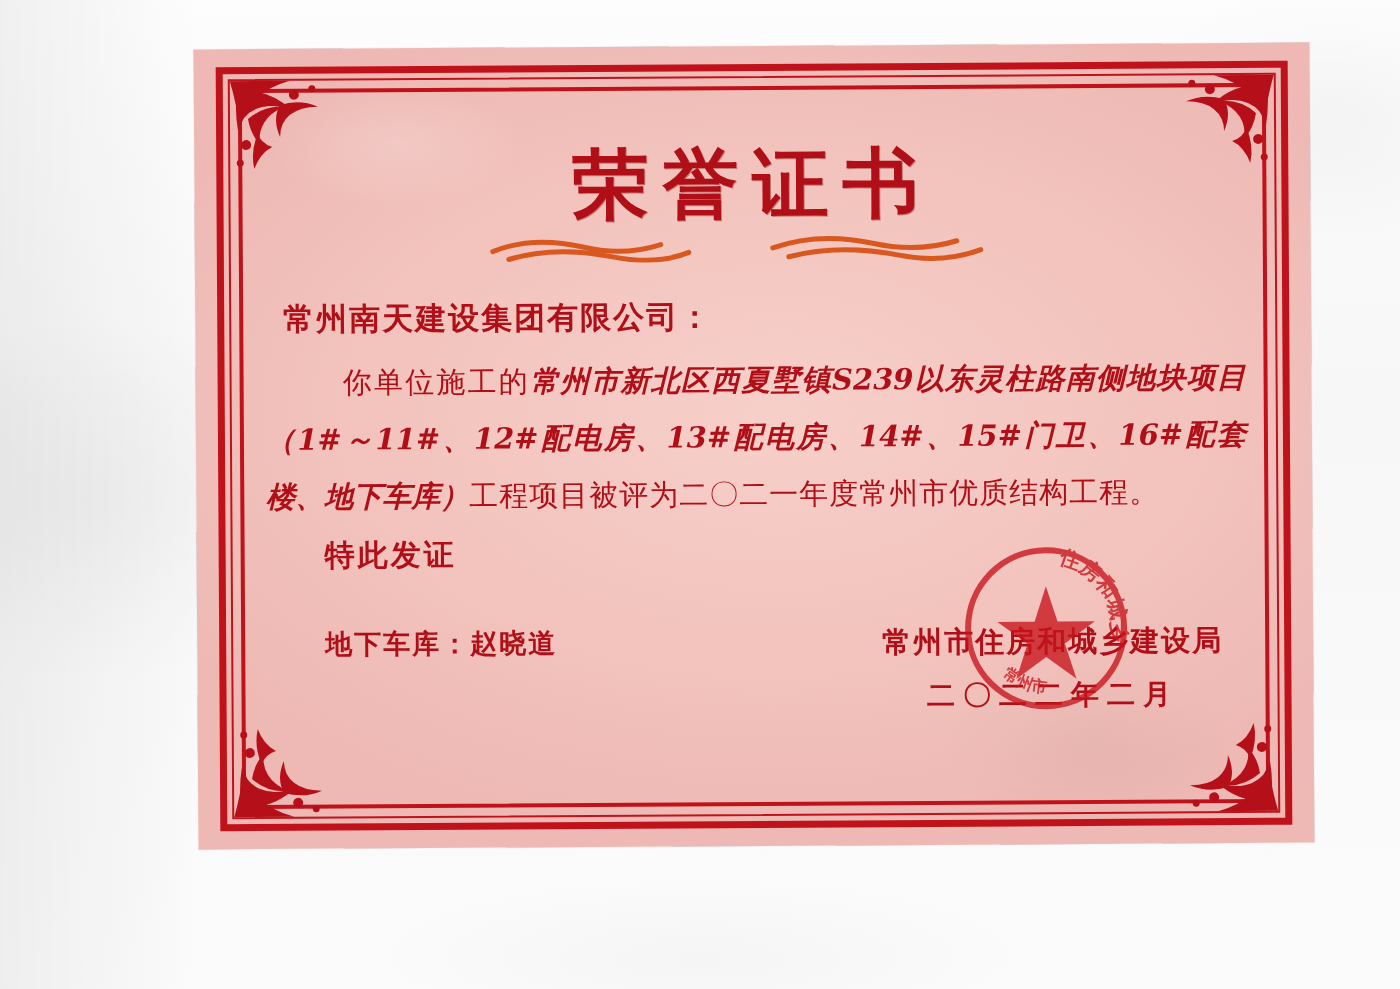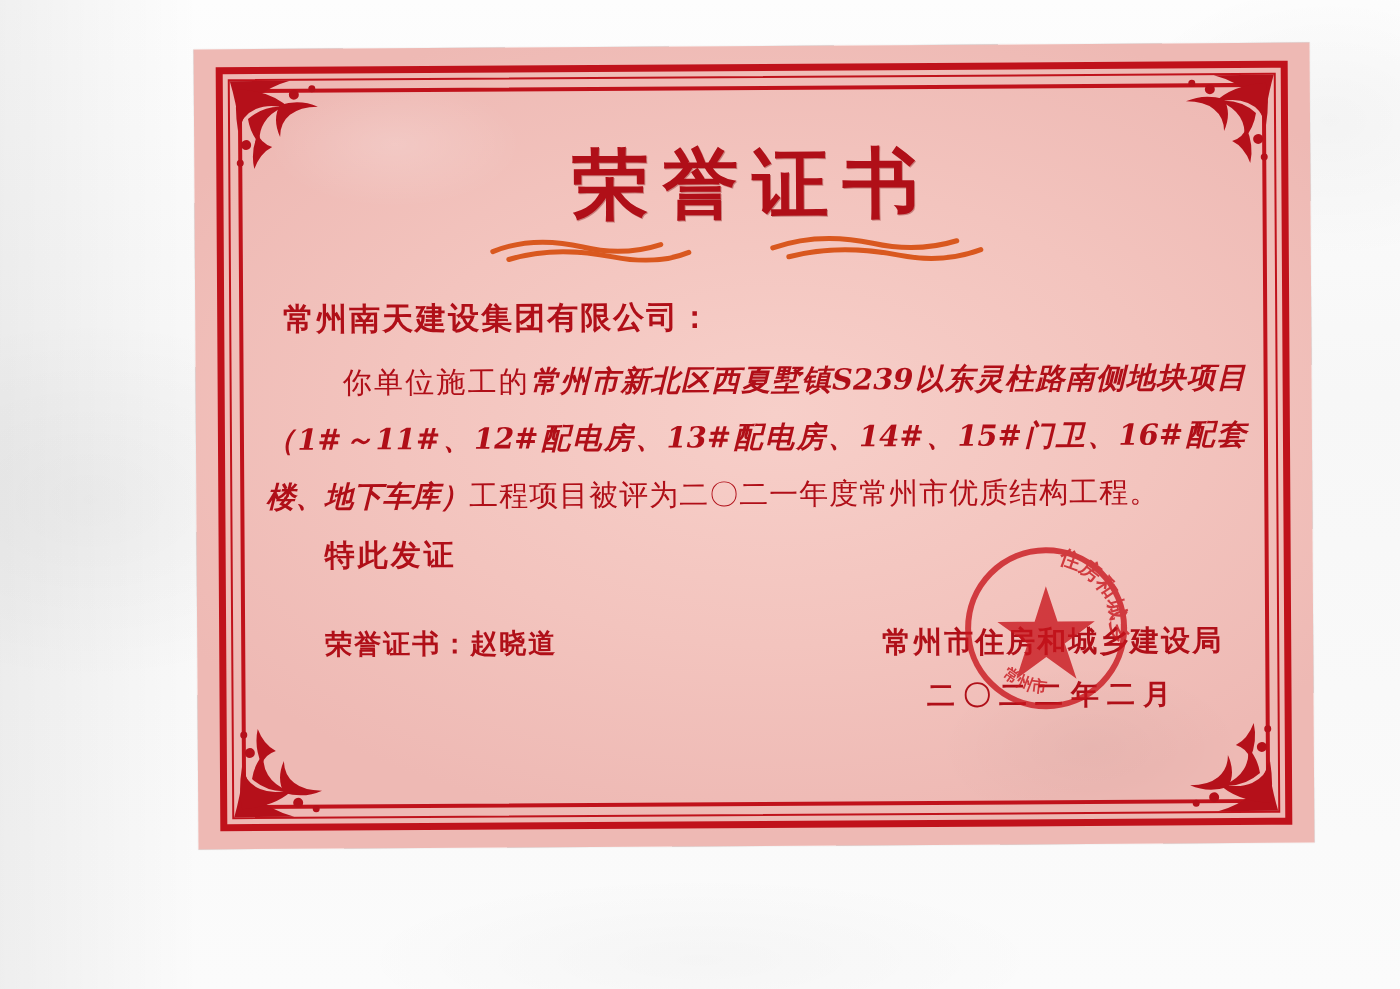--- a/index.html
+++ b/index.html
@@ -273,21 +273,21 @@
       <div class="salutation">常州南天建设集团有限公司：</div>
 
       <div class="body-text">
         <span class="indent"></span><span>你单位施工的</span><span class="hand">常州市新北区西夏墅镇S239以东灵柱路南侧地块项目（1#～11#、12#配电房、13#配电房、14#、15#门卫、16#配套楼、地下车库）</span><span>工程项目被评为</span><span>二〇二一年度常州市优质结构工程。</span>
       </div>
 
       <div class="hereby">特此发证</div>
 
       <div class="signature-row">
         <div class="manager">
-          <span>荣誉证书：</span><span>赵晓道</span>
+          <span>地下车库：</span><span>赵晓道</span>
         </div>
 
         <div class="issuer">
           <div class="seal">
             <svg viewBox="0 0 172 172" aria-hidden="true">
               <circle cx="86" cy="86" r="78" fill="none" stroke="#c8151c" stroke-width="6"></circle>
               <path d="M86 44 l11.5 35.4 h37.2 l-30.1 21.9 11.5 35.4 -30.1-21.9 -30.1 21.9 11.5-35.4 -30.1-21.9 h37.2 z" fill="#c8151c"></path>
               <path id="sealTop" d="M86 20 a66 66 0 0 1 0 132" fill="none"></path>
               <path id="sealBot" d="M22 86 a64 64 0 0 0 128 0" fill="none"></path>
               <text font-size="21" font-weight="bold" fill="#c8151c" font-family="DejaVu Sans, sans-serif">

